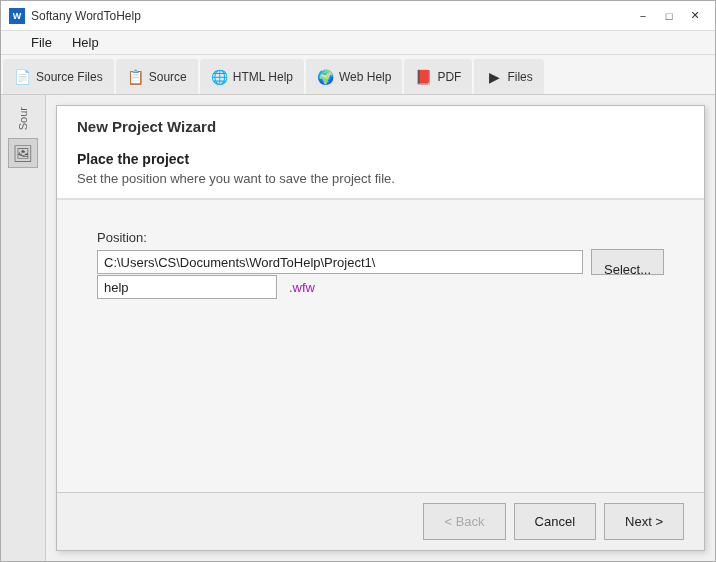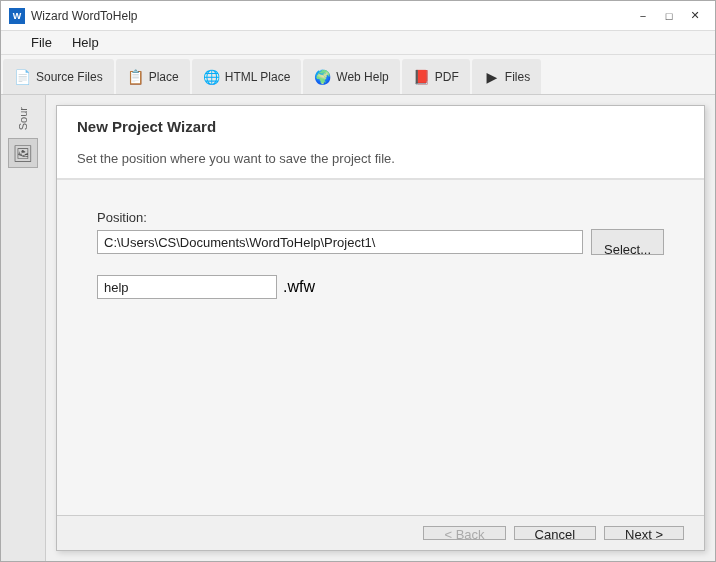--- a/index.html
+++ b/index.html
@@ -196,21 +196,20 @@
       font-size: 13px;
       color: #555;
     }
 
     .dialog-body {
       flex: 1;
       background: #f5f5f5;
       padding: 30px 40px;
       display: flex;
       flex-direction: column;
-      gap: 20px;
     }
 
     .field-group {
       display: flex;
       flex-direction: column;
       gap: 4px;
     }
 
     .field-label {
       font-size: 13px;
@@ -256,37 +255,37 @@
       height: 24px;
       border: 1px solid #aaa;
       background: #fff;
       padding: 2px 6px;
       font-size: 13px;
       color: #222;
       outline: none;
     }
 
     .filename-ext {
-      font-size: 16px;
-      color: #000000;
-      margin-left: 6px;
+      font-size: 13px;
+      color: #a21caf;
+      margin-left: 12px;
     }
 
     
     .dialog-footer {
       background: #f0f0f0;
       border-top: 1px solid #ccc;
       padding: 10px 20px;
       display: flex;
       justify-content: flex-end;
       gap: 8px;
     }
 
     .footer-btn {
-      height: 14px;
+      height: 37px;
       padding: 0 20px;
       border: 1px solid #aaa;
       background: #e8e8e8;
       cursor: pointer;
       font-size: 13px;
       color: #222;
     }
 
     .footer-btn:disabled {
       color: #aaa;
@@ -296,45 +295,45 @@
   </style>
 </head>
 <body>
 
 <div class="window">
 
   <div class="title-bar">
     <div class="title-bar-icon">
       <span>W</span>
     </div>
-    <span class="title-bar-text">Wizard WordToHelp</span>
+    <span class="title-bar-text">Softany WordToHelp</span>
     <div class="title-bar-controls">
       <button class="title-bar-btn">−</button>
       <button class="title-bar-btn">□</button>
       <button class="title-bar-btn close">✕</button>
     </div>
   </div>
 
   <div class="menu-bar">
     <div class="menu-item">File</div>
     <div class="menu-item">Help</div>
   </div>
 
   <div class="toolbar">
     <div class="toolbar-tab">
       <span class="tab-icon">📄</span>
       <span>Source Files</span>
     </div>
     <div class="toolbar-tab">
       <span class="tab-icon">📋</span>
-      <span>Place</span>
+      <span>Source</span>
     </div>
     <div class="toolbar-tab">
       <span class="tab-icon">🌐</span>
-      <span>HTML Place</span>
+      <span>HTML Help</span>
     </div>
     <div class="toolbar-tab">
       <span class="tab-icon">🌍</span>
       <span>Web Help</span>
     </div>
     <div class="toolbar-tab">
       <span class="tab-icon">📕</span>
       <span>PDF</span>
     </div>
     <div class="toolbar-tab">
@@ -349,20 +348,21 @@
       <span class="sidebar-label">Sour</span>
       <div class="sidebar-icon-btn">🖼</div>
     </div>
 
     <div class="dialog-area">
       <div class="dialog">
 
         <div class="dialog-header">
           <div class="dialog-title">New Project Wizard</div>
           <div style="margin-top: 12px;">
+            <div style="font-size: 14px; font-weight: 600; color: #222; margin-bottom: 4px;">Place the project</div>
             <div class="dialog-subtitle">Set the position where you want to save the project file.</div>
           </div>
         </div>
 
         <div class="dialog-body">
 
           <div class="field-group">
             <label class="field-label">Position:</label>
             <div class="position-row">
               <input type="text" class="position-input" value="C:\Users\CS\Documents\WordToHelp\Project1\" style="">

